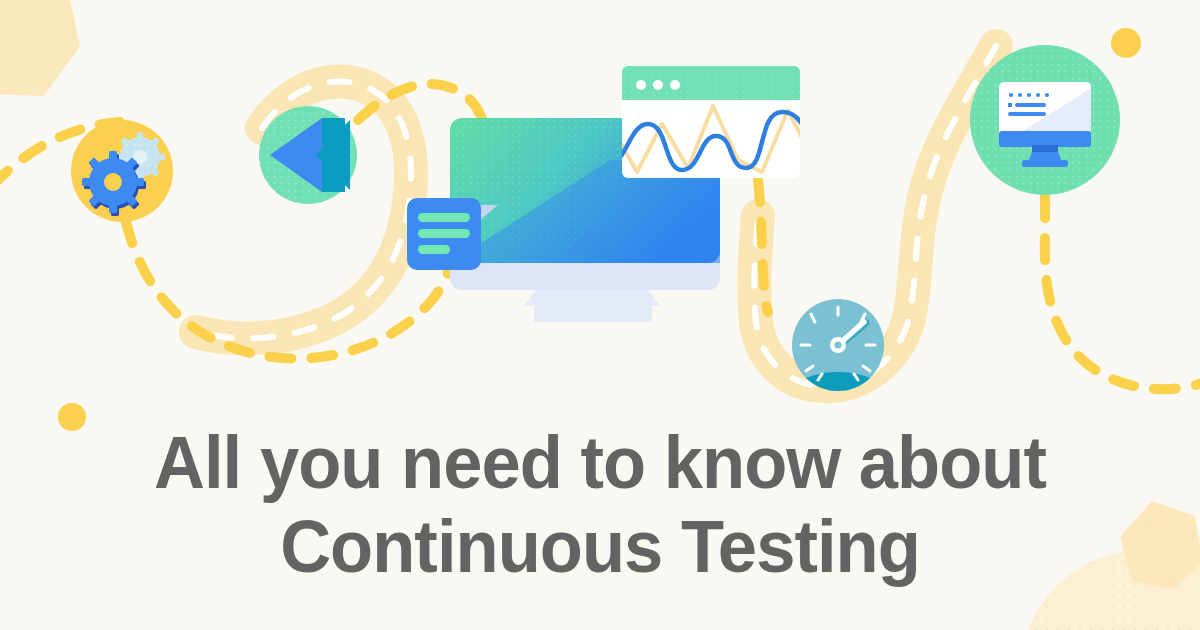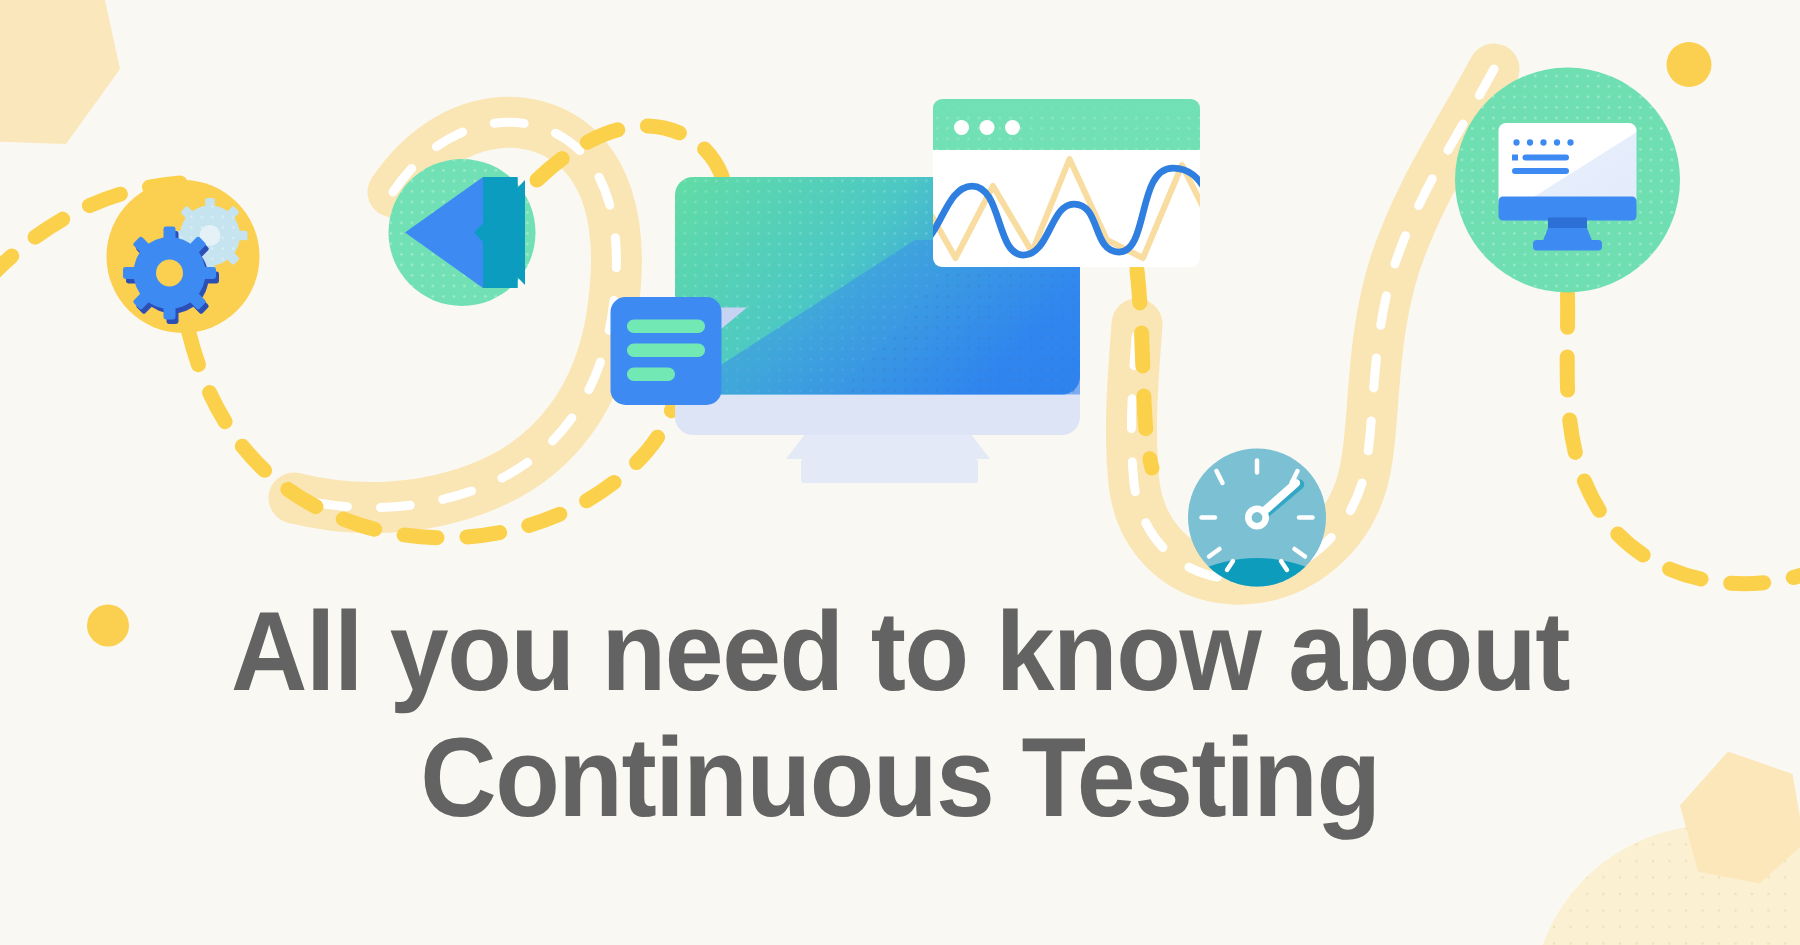--- a/index.html
+++ b/index.html
@@ -19,21 +19,21 @@
   #art {
     position: absolute;
     left: 0;
     top: 0;
     width: 1200px;
     height: 630px;
   }
   .title-block {
     position: absolute;
     left: 0;
-    top: 392px;
+    top: 420px;
     width: 1200px;
     text-align: center;
     z-index: 40;
     pointer-events: none;
   }
   .title-line {
     display: block;
     color: #636363;
     font-family: "Liberation Sans Narrow", "Liberation Sans", sans-serif;
     font-weight: 700;

